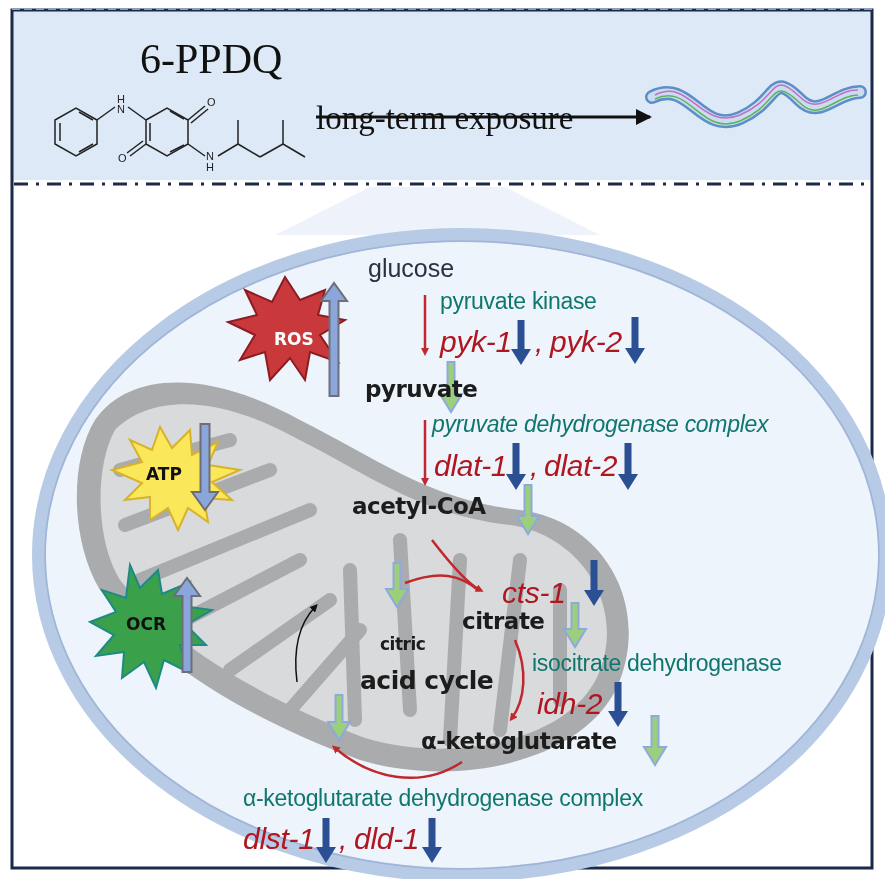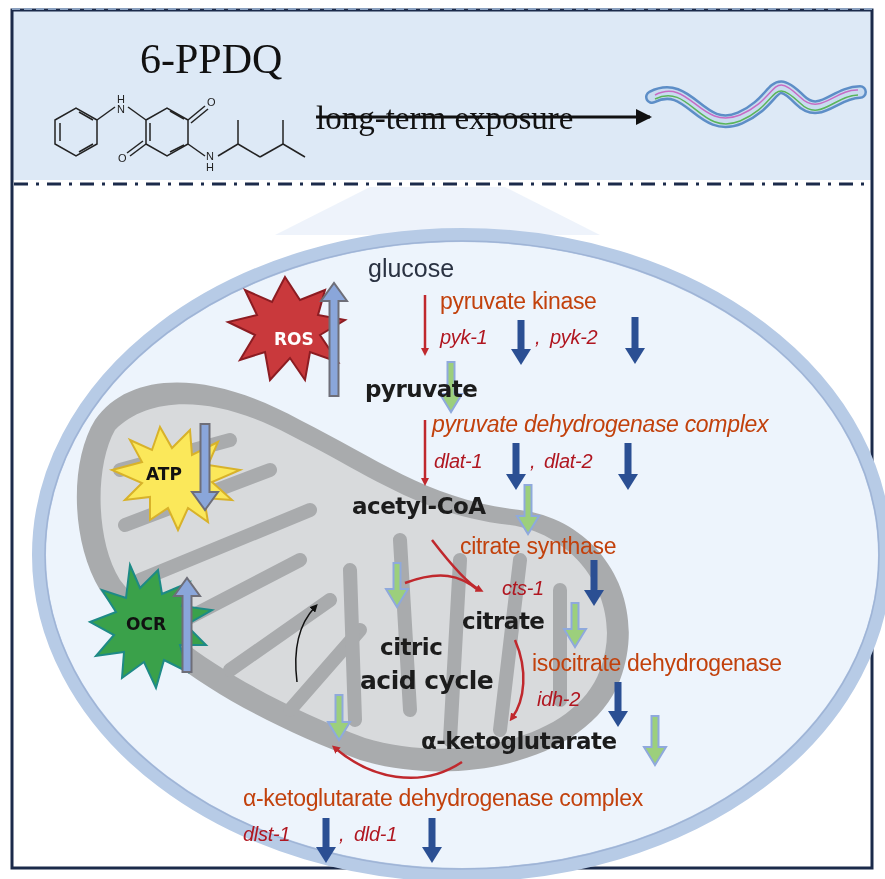--- a/index.html
+++ b/index.html
@@ -1,22 +1,22 @@
 <!DOCTYPE html>
 <html><head>
 <meta charset="utf-8">
 <style>
   html, body { margin:0; padding:0; background:#ffffff; }
   body { width:885px; height:879px; position:relative; overflow:hidden; font-family:"Liberation Sans", sans-serif; }
   #stage { position:absolute; left:0; top:0; width:885px; height:879px; }
   .t { position:absolute; white-space:nowrap; line-height:1; }
   .serif { font-family:"Liberation Serif", serif; color:#111; }
   .metab { font-family:"DejaVu Sans", sans-serif; font-weight:bold; color:#1c1c1c; letter-spacing:-0.5px; }
-  .enz { color:#c2410c; font-size:23px; letter-spacing:-0.3px; }
-  .gene { color:#b01620; font-style:italic; font-size:20px; letter-spacing:-0.3px; }
+  .enz { color:#0f766e; font-size:23px; letter-spacing:-0.3px; }
+  .gene { color:#b01620; font-style:italic; font-size:30px; letter-spacing:-0.3px; }
   .badge { font-family:"DejaVu Sans", sans-serif; font-weight:bold; font-size:17px; }
 </style>
 </head>
 <body>
 
 <div id="stage">
 <svg width="885" height="879" viewBox="0 0 885 879" style="position:absolute;left:0;top:0">
   <defs>
     <marker id="redhead" markerWidth="8" markerHeight="8" refX="4" refY="4" orient="auto" markerUnits="userSpaceOnUse">
       <path d="M0,0 L8,4 L0,8 z" fill="#c0282d"></path>
@@ -141,27 +141,26 @@
 <div class="t" style="left:118px;top:153px;font-size:11px;color:#222;">O</div>
 
 <div class="t badge" style="left:274px;top:331px;color:#fff;">ROS</div>
 <div class="t badge" style="left:146px;top:466px;color:#111;">ATP</div>
 <div class="t badge" style="left:126px;top:616px;color:#111;">OCR</div>
 
 <div class="t" style="left:368px;top:256px;font-size:25px;color:#2a3242;">glucose</div>
 <div class="t metab" style="left:365px;top:378px;font-size:23px;">pyruvate</div>
 <div class="t metab" style="left:352px;top:495px;font-size:23px;">acetyl-CoA</div>
 <div class="t metab" style="left:462px;top:610px;font-size:23px;">citrate</div>
-<div class="t metab" style="left:380px;top:636px;font-size:23px;">citric</div>
+<div class="t metab" style="left:380px;top:636px;font-size:17px;">citric</div>
 <div class="t metab" style="left:360px;top:668px;font-size:25px;">acid cycle</div>
 <div class="t metab" style="left:421px;top:730px;font-size:23px;">α-ketoglutarate</div>
 
 <div class="t enz" style="left:440px;top:290px;">pyruvate kinase</div>
 <div class="t enz" style="left:432px;top:413px;font-style:italic;">pyruvate dehydrogenase complex</div>
-<div class="t enz" style="left:460px;top:535px;">citrate synthase</div>
 <div class="t enz" style="left:532px;top:652px;">isocitrate dehydrogenase</div>
 <div class="t enz" style="left:243px;top:787px;">α-ketoglutarate dehydrogenase complex</div>
 
 <div class="t gene" style="left:440px;top:327px;">pyk-1</div>
 <div class="t gene" style="left:535px;top:327px;">,</div>
 <div class="t gene" style="left:550px;top:327px;">pyk-2</div>
 <div class="t gene" style="left:434px;top:451px;">dlat-1</div>
 <div class="t gene" style="left:530px;top:451px;">,</div>
 <div class="t gene" style="left:544px;top:451px;">dlat-2</div>
 <div class="t gene" style="left:502px;top:578px;">cts-1</div>

